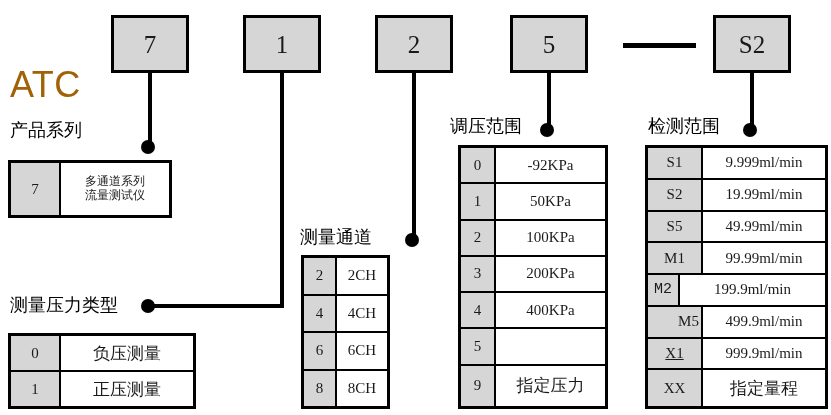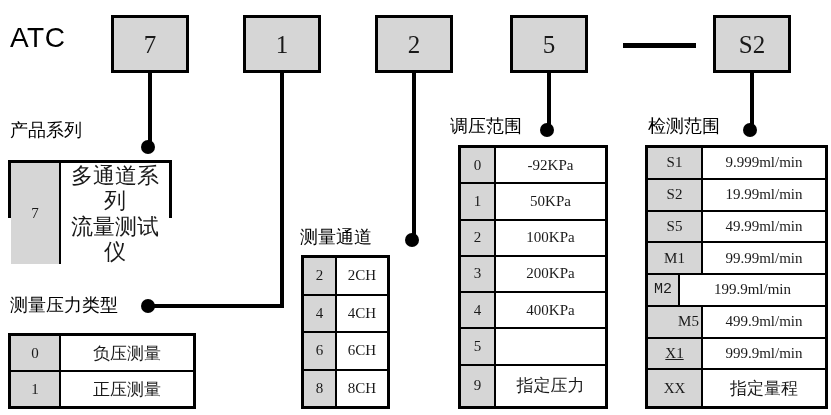--- a/index.html
+++ b/index.html
@@ -28,25 +28,26 @@
     align-items: center;
     justify-content: center;
     font-family: "Liberation Serif", "DejaVu Serif", serif;
     font-size: 25px;
     color: #1a1a1a;
     line-height: 1;
   }
   .brand {
     position: absolute;
     font-family: "Liberation Sans", "DejaVu Sans", sans-serif;
-    font-size: 28px;
-    color: #000000;
+    font-size: 36px;
+    color: #a16207;
     letter-spacing: 0.5px;
     line-height: 1;
     white-space: nowrap;
+    margin-top: 43px;
   }
   .dash {
     position: absolute;
     background: #000000;
   }
 
   
   .vline {
     position: absolute;
     background: #000000;
@@ -116,24 +117,23 @@
     color: #1a1a1a;
     flex: 1 1 auto;
     padding: 0 2px;
   }
   .cell-val.cjk {
     font-family: "DejaVu Sans", "Liberation Sans", sans-serif;
     font-size: 17px;
   }
   .cell-val.cjk-multi {
     font-family: "DejaVu Sans", "Liberation Sans", sans-serif;
-    font-size: 22px;
+    font-size: 12px;
     line-height: 1.15;
     flex-direction: column;
-    justify-content: flex-end;
   }
 </style>
 </head>
 <body>
 
 <div id="page">
 
   <div class="brand" style="left:10px; top:24px;">ATC</div>
 
   <div class="code-box" style="left:111px; top:15px; width:78px; height:58px;">

